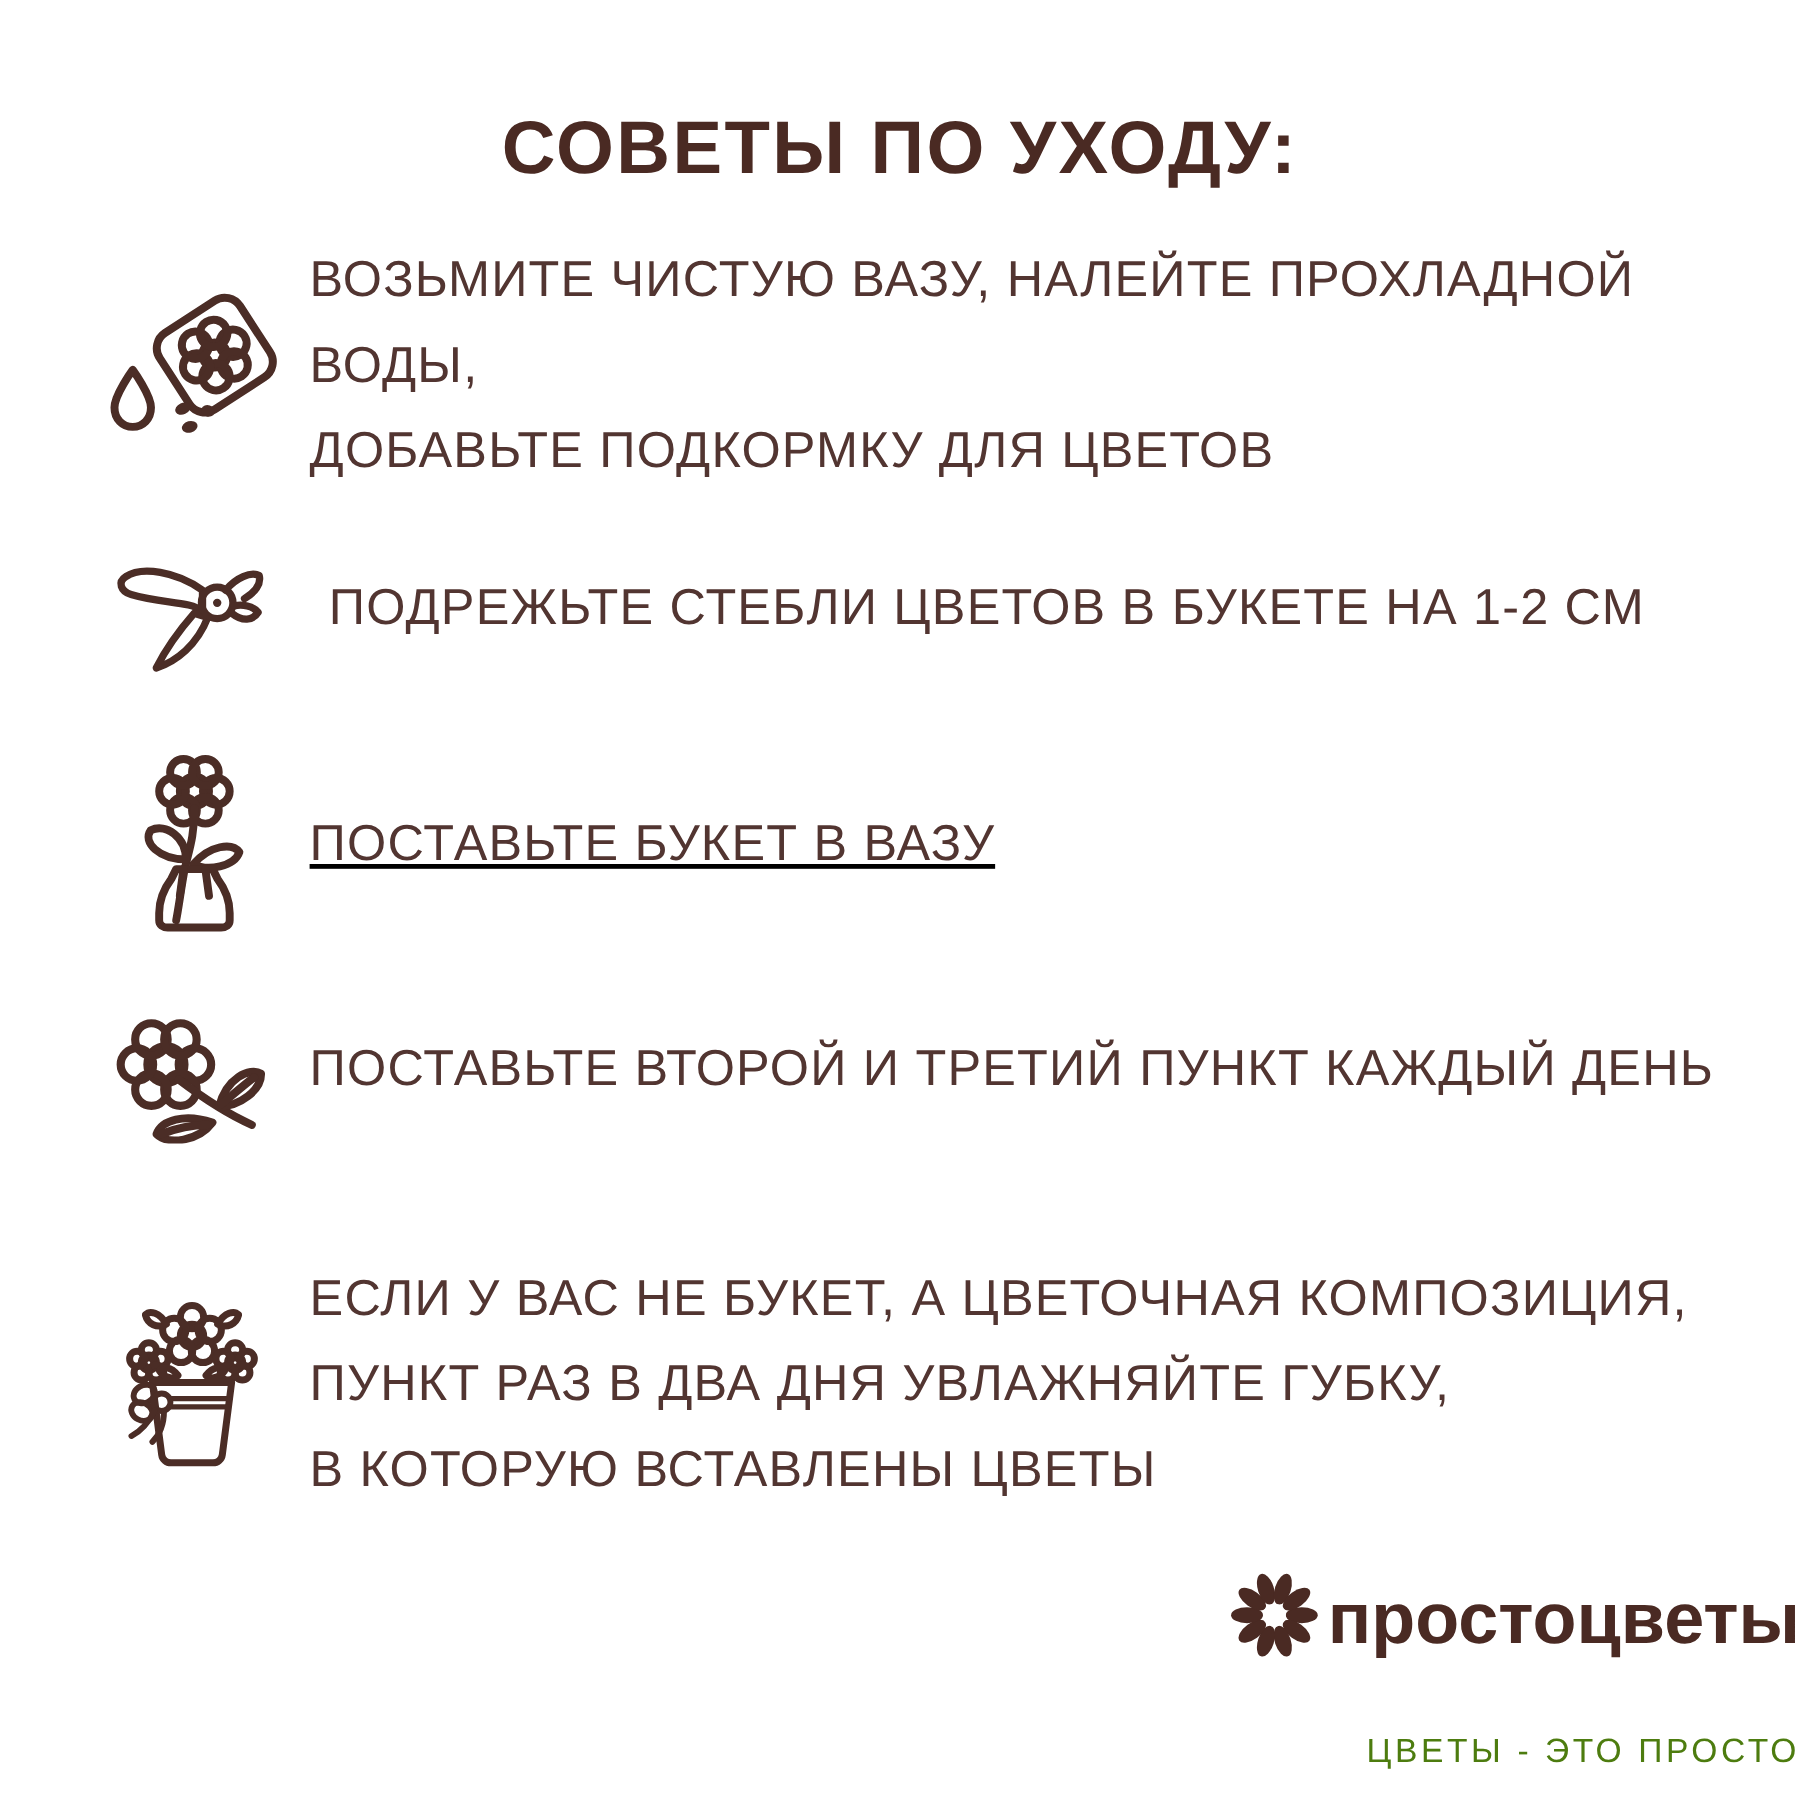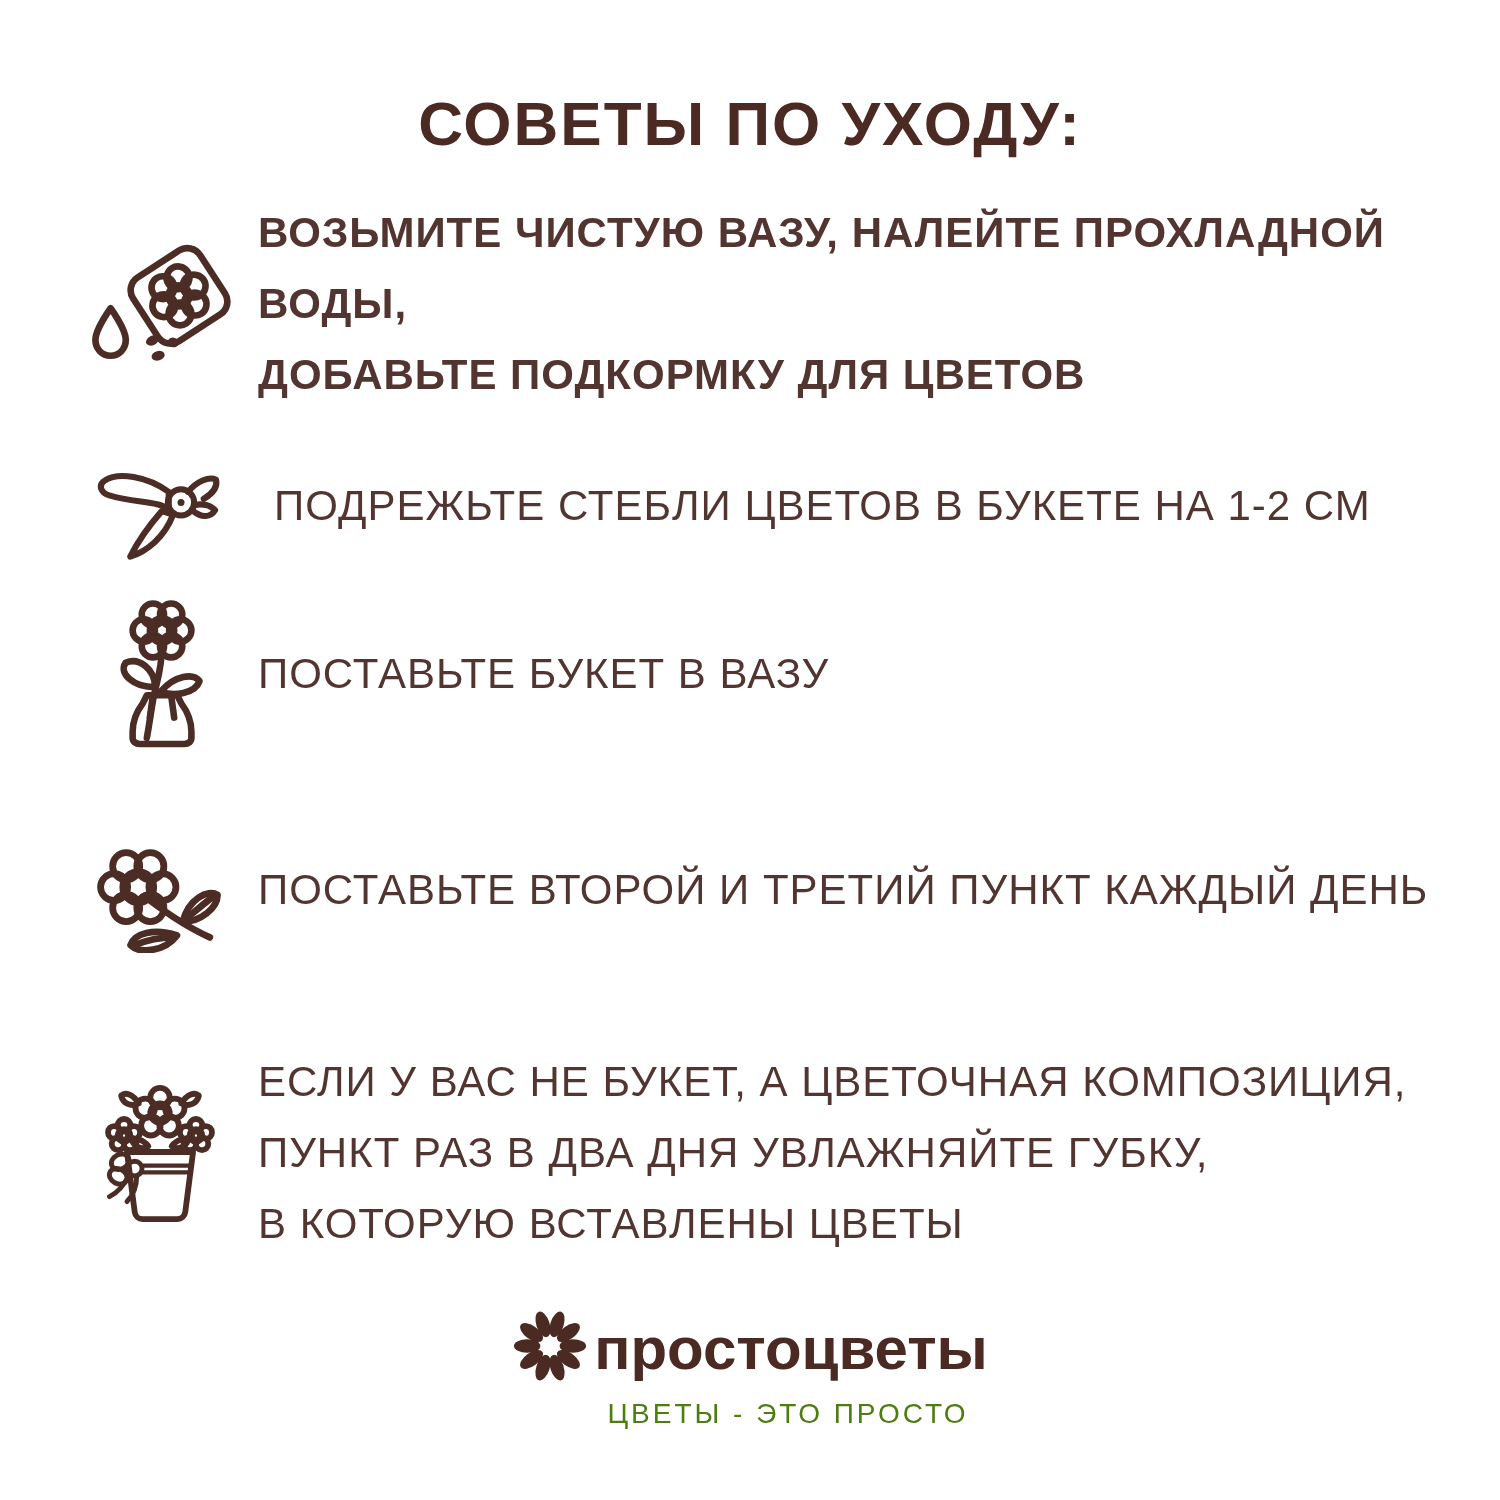--- a/index.html
+++ b/index.html
@@ -22,29 +22,29 @@
   }
   .icon-cell{
     width:160px;flex:none;
     display:flex;justify-content:center;align-items:center;
   }
   .item-text{
     margin-left:18px;
     font-size:42px;line-height:71px;letter-spacing:1px;
     color:#523531;
   }
-  .item-1{top:218px;height:170px;font-weight:bold;}
+  .item-1{top:218px;height:170px;}
   .item-2{top:430px;height:150px;gap:16px;}
-  .item-3{top:596px;height:155px;}
+  .item-3{top:625px;height:155px;text-decoration:underline;}
   .item-4{top:812px;height:155px;}
   .item-5{top:1042px;height:220px;}
   svg.line-icon{stroke:#4b2d26;fill:none;stroke-linecap:round;stroke-linejoin:round;}
   .footer{
     position:absolute;top:1308px;left:0;width:100%;
-    display:flex;flex-direction:column;align-items:center;
+    display:flex;flex-direction:column;align-items:flex-end;gap:44px;
   }
   .logo-main{display:flex;align-items:center;gap:6px;}
   .wordmark{
     font-size:60px;font-weight:bold;color:#4a2a23;letter-spacing:0px;
   }
   .tagline{
     margin-top:10px;margin-left:76px;
     font-size:28px;letter-spacing:3px;
     color:#4d7c0f;
   }

